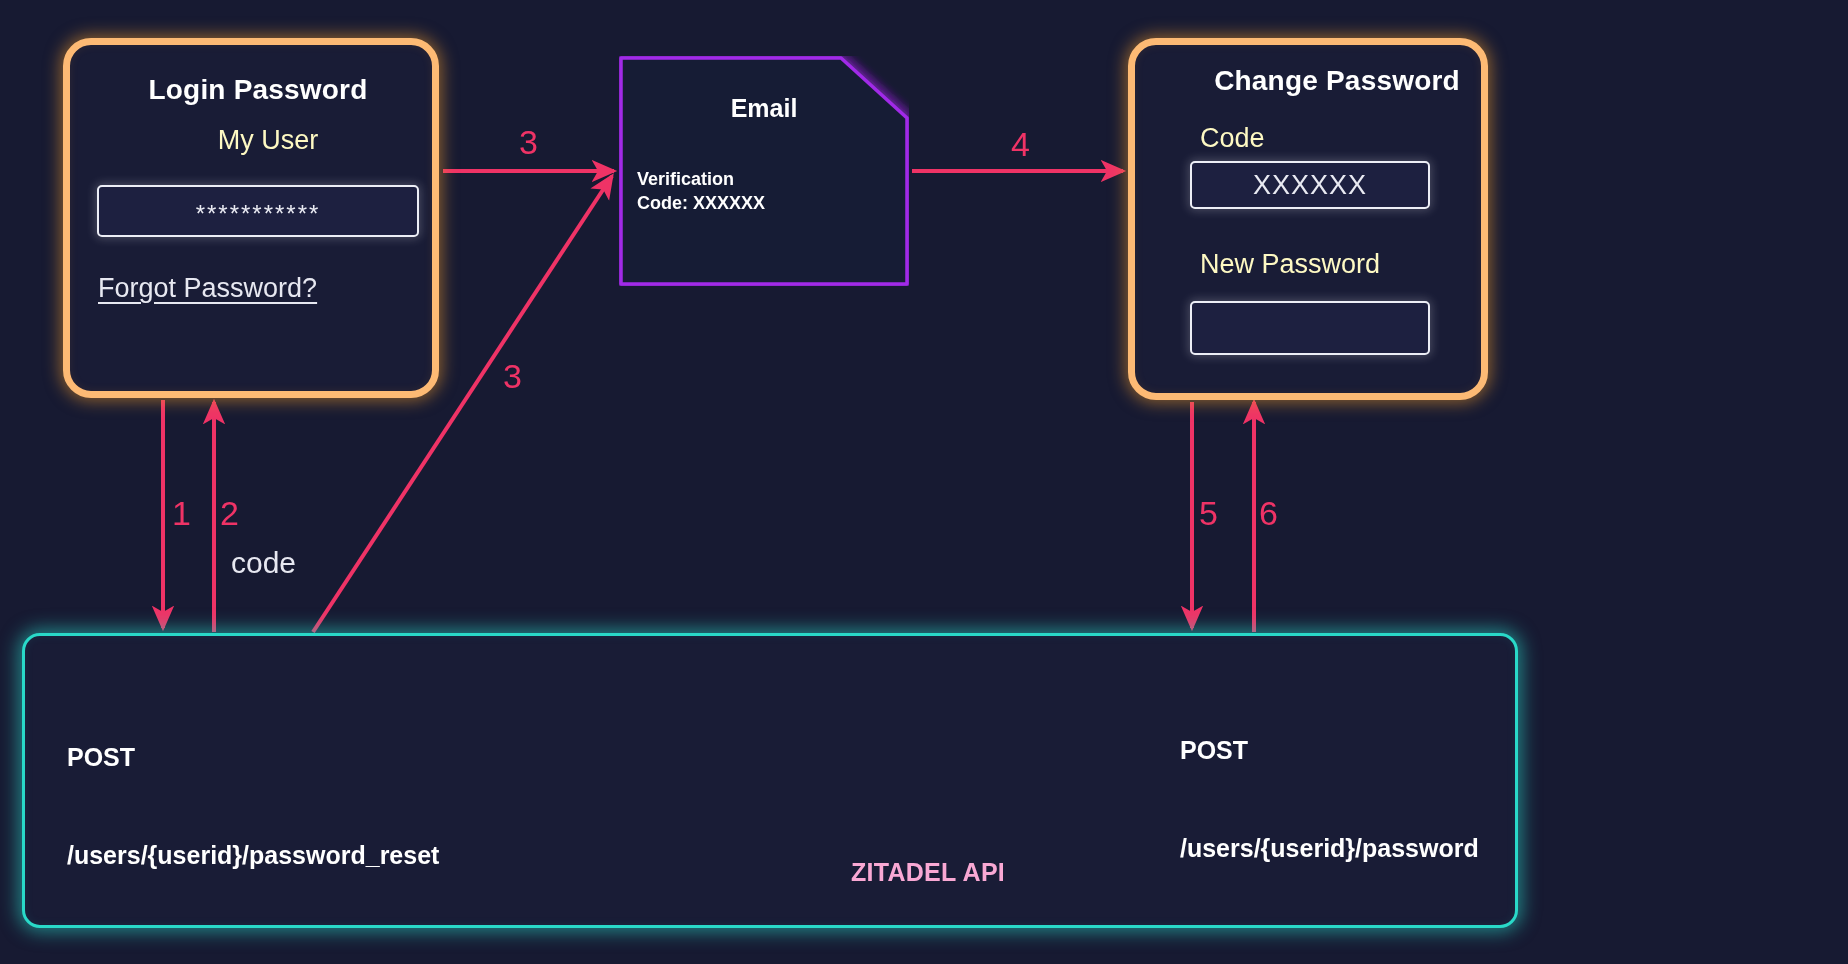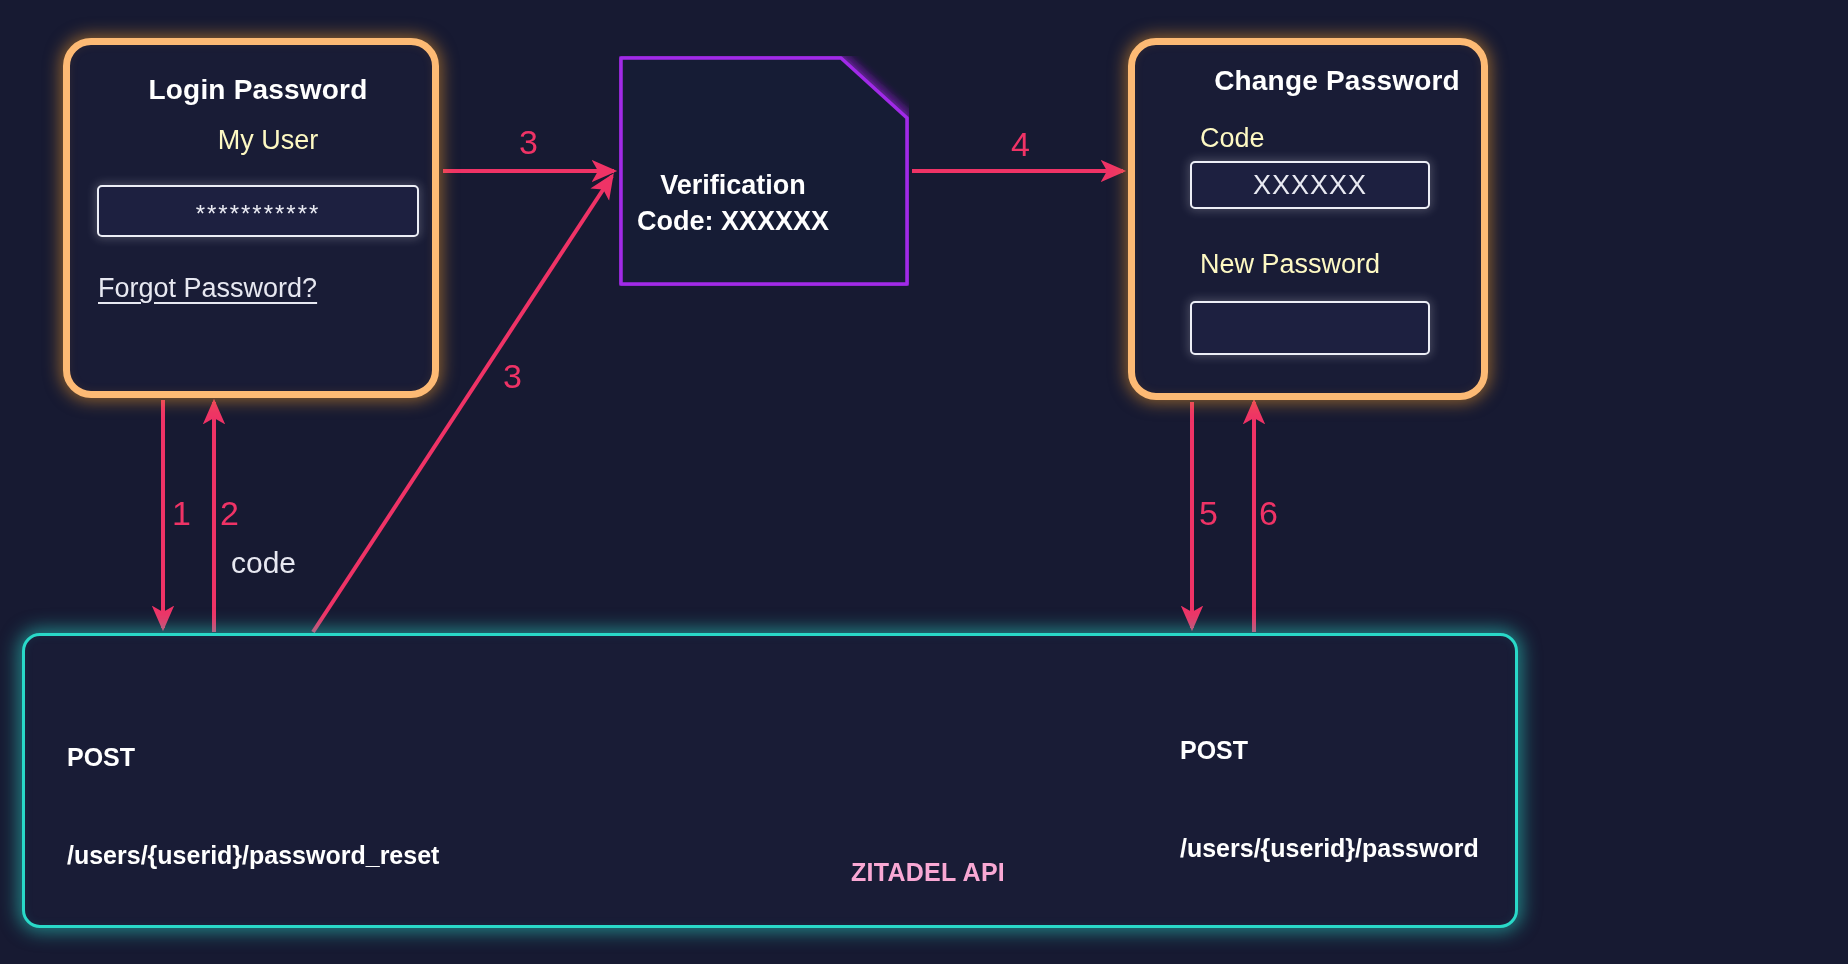--- a/index.html
+++ b/index.html
@@ -117,23 +117,22 @@
     height: 230px;
   }
   #email-card .note-svg { position: absolute; left:0; top:0; width:290px; height:230px; }
   #email-title {
     position: absolute; left: 0; top: 38px; width: 290px;
     text-align: center;
     color: #ffffff; font-weight: bold; font-size: 25px;
   }
   #email-body {
     position: absolute; left: 18px; top: 112px;
-    color: #ffffff; font-weight: bold; font-size: 27px;
+    color: #ffffff; font-weight: bold; font-size: 18px;
     line-height: 1.32;
-    text-align: center;
   }
 
   
   #change-card {
     left: 1128px;
     top: 38px;
     width: 360px;
     height: 362px;
   }
   #change-title { position: absolute; left: 0; top: 20px; width: 360px; margin-left: 22px; }
@@ -248,20 +247,21 @@
           <feMerge>
             <feMergeNode in="b"></feMergeNode>
               <feMergeNode in="b"></feMergeNode>
               <feMergeNode in="SourceGraphic"></feMergeNode>
           </feMerge>
         </filter>
       </defs>
       <path d="M2,2 L222,2 L288,62 L288,228 L2,228 Z" fill="#191c36" stroke="#a12ae8" stroke-width="3.5" stroke-linejoin="round" filter="url(#purpleGlow)"></path>
     </svg>
 
+    <div id="email-title">Email</div>
 
     <div id="email-body">
       <div>Verification</div>
       <div>Code: XXXXXX</div>
     </div>
   </div>
 
   <div class="card card-orange" id="change-card">
 
     <div class="card-title" id="change-title">Change Password</div>

